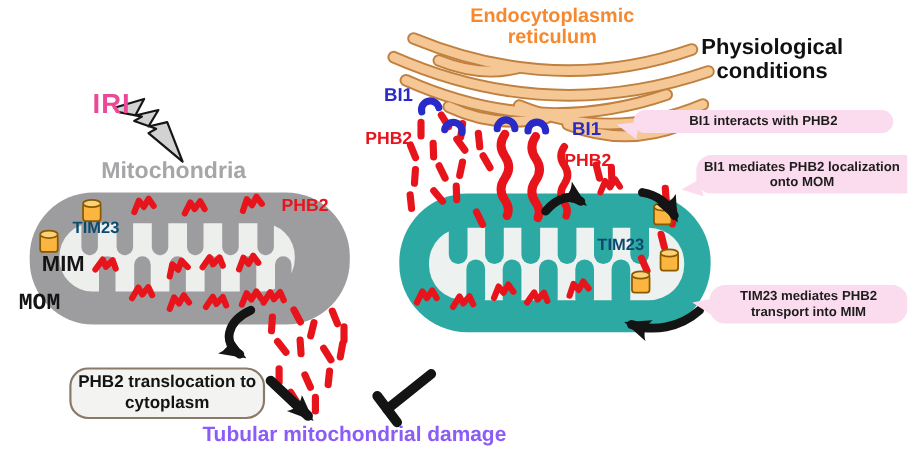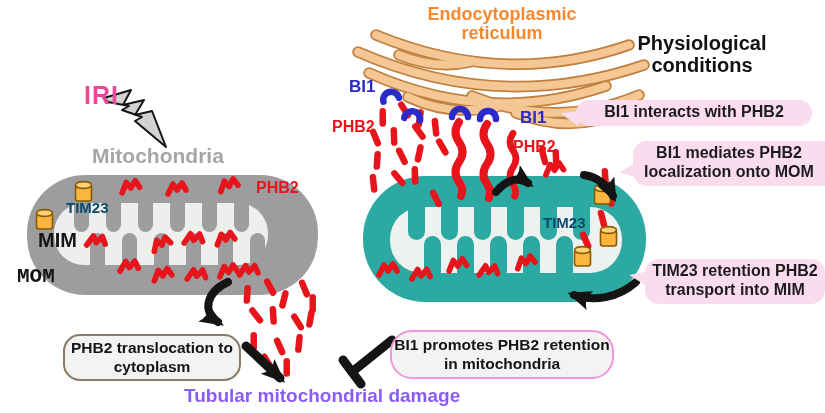--- a/index.html
+++ b/index.html
@@ -18,21 +18,21 @@
   .mim{left:38px;top:230px;font-size:20px;color:#141414;}
   .mom{left:17px;top:266px;font-size:21px;color:#141414;font-family:Liberation Mono, monospace;}
   .er-label{left:418px;top:5px;width:168px;font-size:18px;color:#f6892e;z-index:2;}
   .bi1{color:#2a2ac8;font-size:17px;}
   .bi1-upper{left:349px;top:78px;}
   .bi1-lower{left:520px;top:109px;}
   .phb2-er{left:332px;top:119px;}
   .phb2-chain{left:513px;top:139px;}
   .phys{left:622px;top:32px;width:160px;font-size:20px;color:#111;line-height:1.12;}
   .bubble{position:absolute;z-index:2;background:#fbdcee;border-radius:14px;
-          color:#1c1c1c;font-weight:bold;font-size:16px;text-align:center;line-height:1.18;}
+          color:#1c1c1c;font-weight:bold;font-size:12px;text-align:center;line-height:1.18;}
   .bubble .tail{position:absolute;width:0;height:0;border-style:solid;}
   .c1{left:576px;top:100px;width:236px;padding:3px 0 4px 0;}
   .c1 .tail{left:-16px;top:9px;border-width:6px 20px 10px 0;border-color:transparent #fbdcee transparent transparent;transform:rotate(10deg);}
   .c2{left:633px;top:141px;width:192px;padding:3px 16px 4px 0;text-align:center;}
   .c2 .tail{left:-13px;top:24px;border-width:5px 18px 11px 0;border-color:transparent #fbdcee transparent transparent;transform:rotate(-14deg);}
   .c3{left:645px;top:259px;width:180px;padding:3px 0 4px 0;}
   .c3 .tail{left:-16px;top:11px;border-width:6px 20px 10px 0;border-color:transparent #fbdcee transparent transparent;transform:rotate(6deg);}
   .obox{position:absolute;z-index:2;font-weight:bold;text-align:center;color:#141414;background:#f3f3f1;}
   .b1{left:63px;top:334px;width:174px;padding:3px 0;border:2px solid #8a7a68;border-radius:17px;font-size:15.5px;line-height:1.2;}
   .b2{left:390px;top:330px;width:220px;padding:4px 0;border:2.5px solid #ee96da;border-radius:22px;font-size:15.5px;line-height:1.2;}
@@ -245,20 +245,19 @@
   <div class="bubble c1">
     <span class="tail"></span>
     <span>BI1 interacts with PHB2</span>
   </div>
   <div class="bubble c2">
     <span class="tail"></span>
     <span>BI1 mediates PHB2 localization onto MOM</span>
   </div>
   <div class="bubble c3">
     <span class="tail"></span>
-    <span>TIM23 retention PHB2 transport into MIM</span>
+    <span>TIM23 mediates PHB2 transport into MIM</span>
   </div>
 
   <div class="obox b1">PHB2 translocation to cytoplasm</div>
-  <div class="obox b2">BI1 promotes PHB2 retention in mitochondria</div>
 
   <div class="lbl damage">Tubular mitochondrial damage</div>
 </div>
 
 </body></html>

